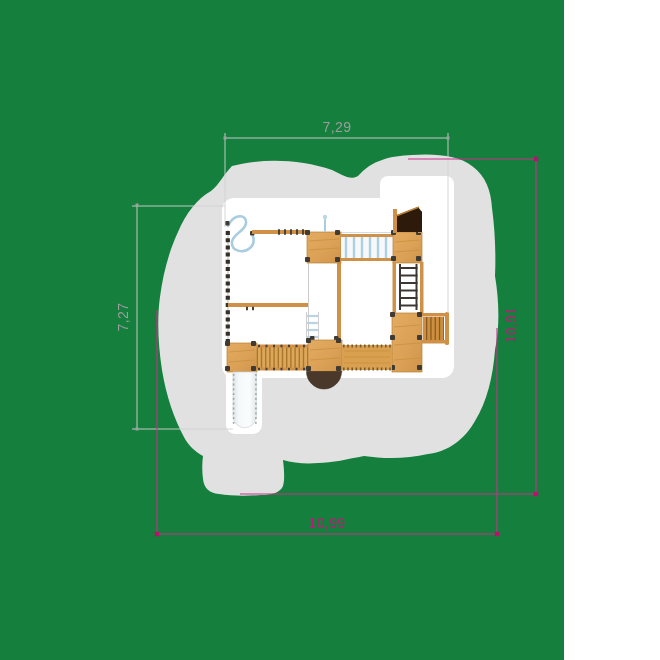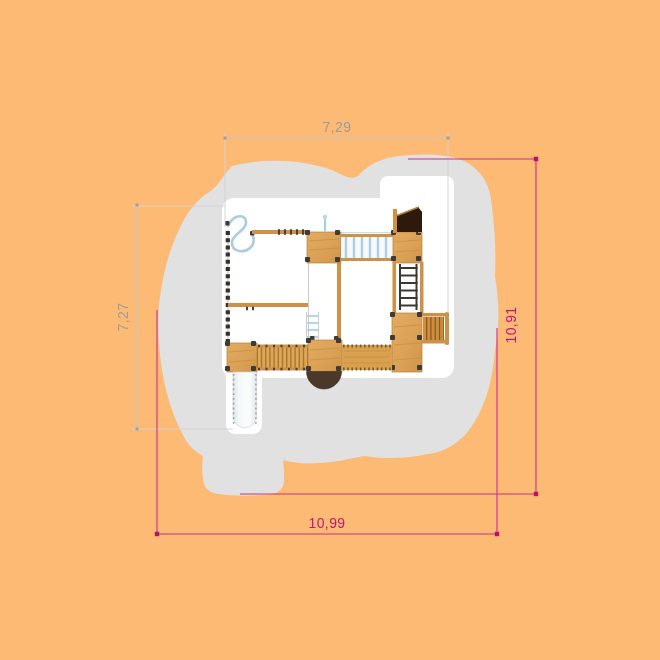--- a/index.html
+++ b/index.html
@@ -1,19 +1,19 @@
 <!DOCTYPE html>
 <html><head>
 <meta charset="utf-8">
 <style>
   html,body{margin:0;padding:0;background:#ffffff;}
   .canvas{
     position:relative;
-    width:660px;height:660px;
-    background:#fdba74;
+    width:564px;height:660px;
+    background:#15803d;
     overflow:hidden;
     font-family:"Liberation Sans", sans-serif;
   }
   svg{display:block;}
   text{font-family:"Liberation Sans", sans-serif;}
   .dim-gray-text{fill:#9c9c9c;font-size:14px;letter-spacing:0.4px;}
   .dim-pink-text{fill:#c0187a;font-size:14px;letter-spacing:0.4px;}
   .dim-gray-line{stroke:#c6c6c6;stroke-width:1;fill:none;}
   .dim-gray-ext{stroke:#d2d2d2;stroke-width:0.9;fill:none;}
   .dim-pink-line{stroke:#c9308a;stroke-width:1.1;fill:none;}

